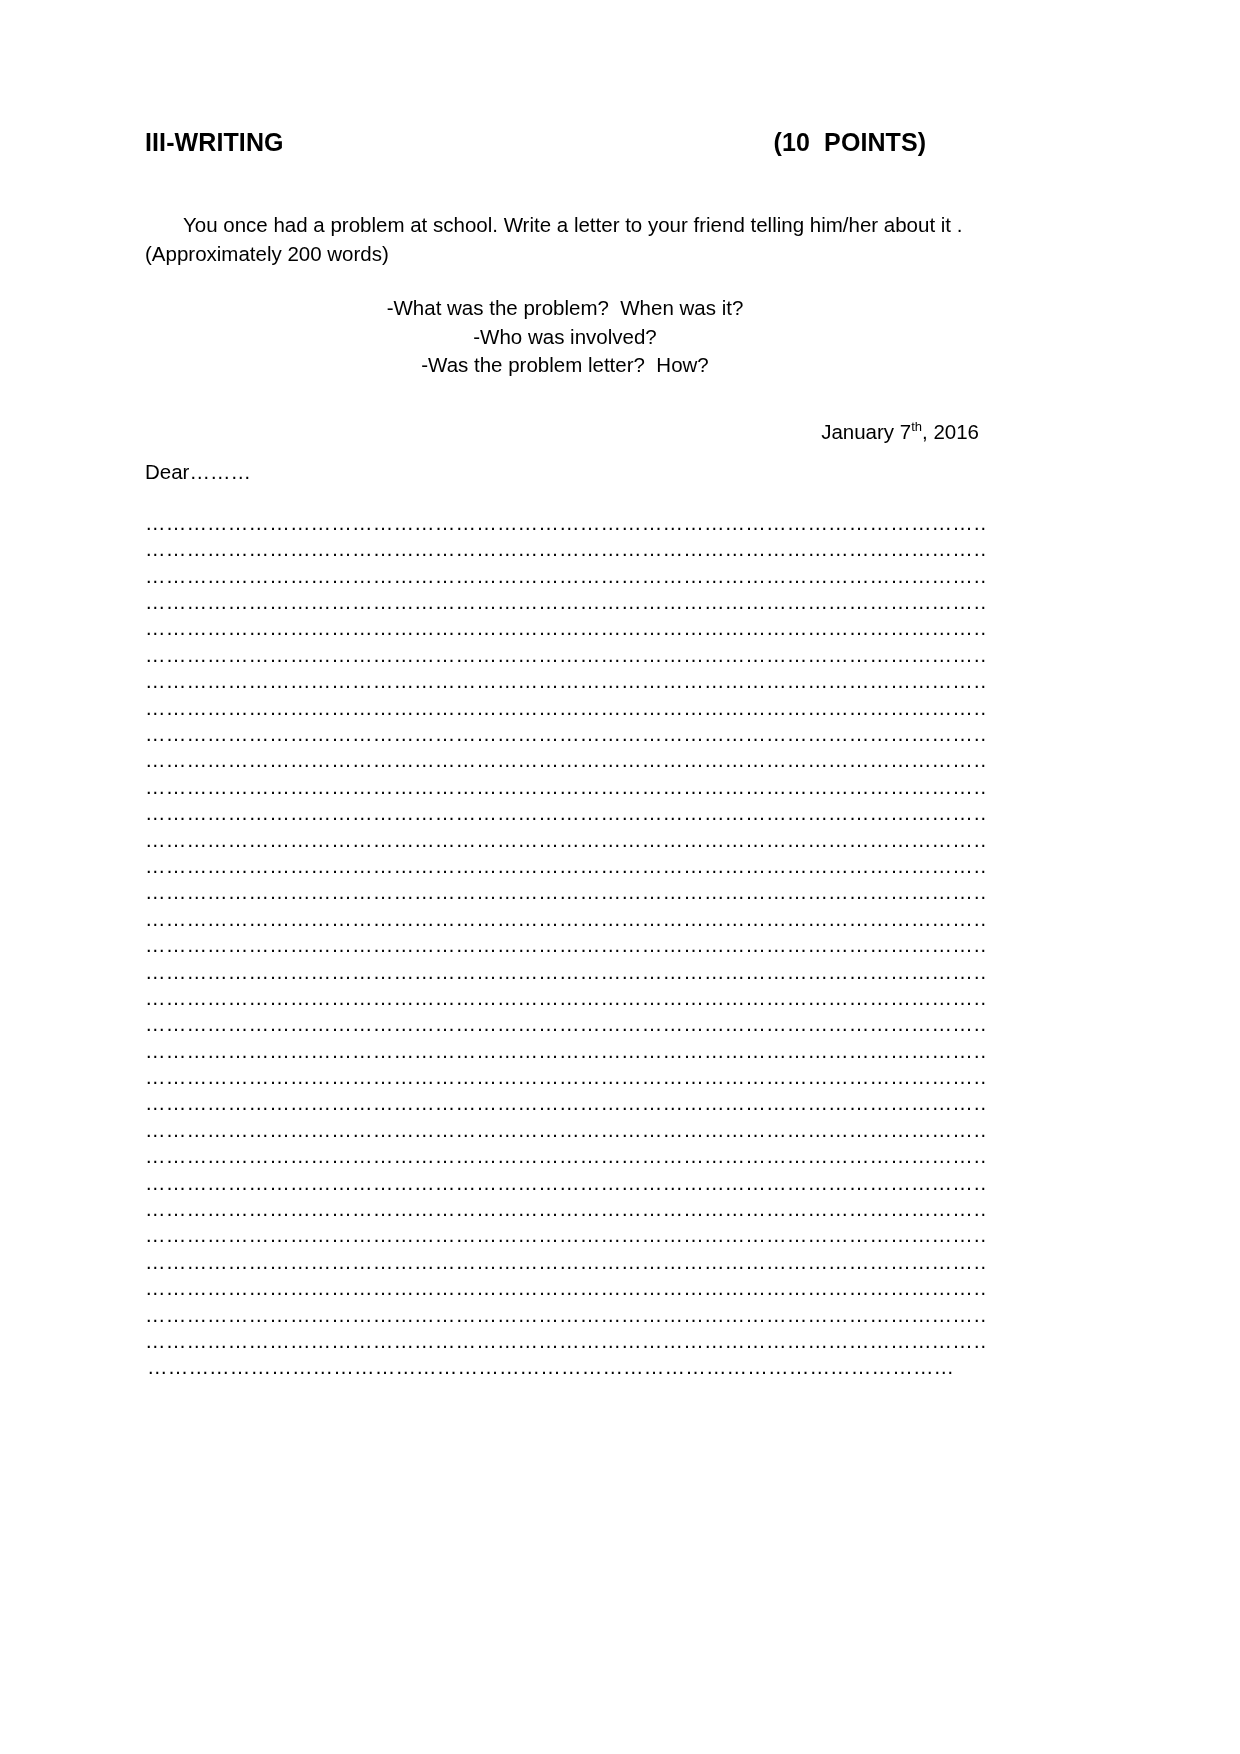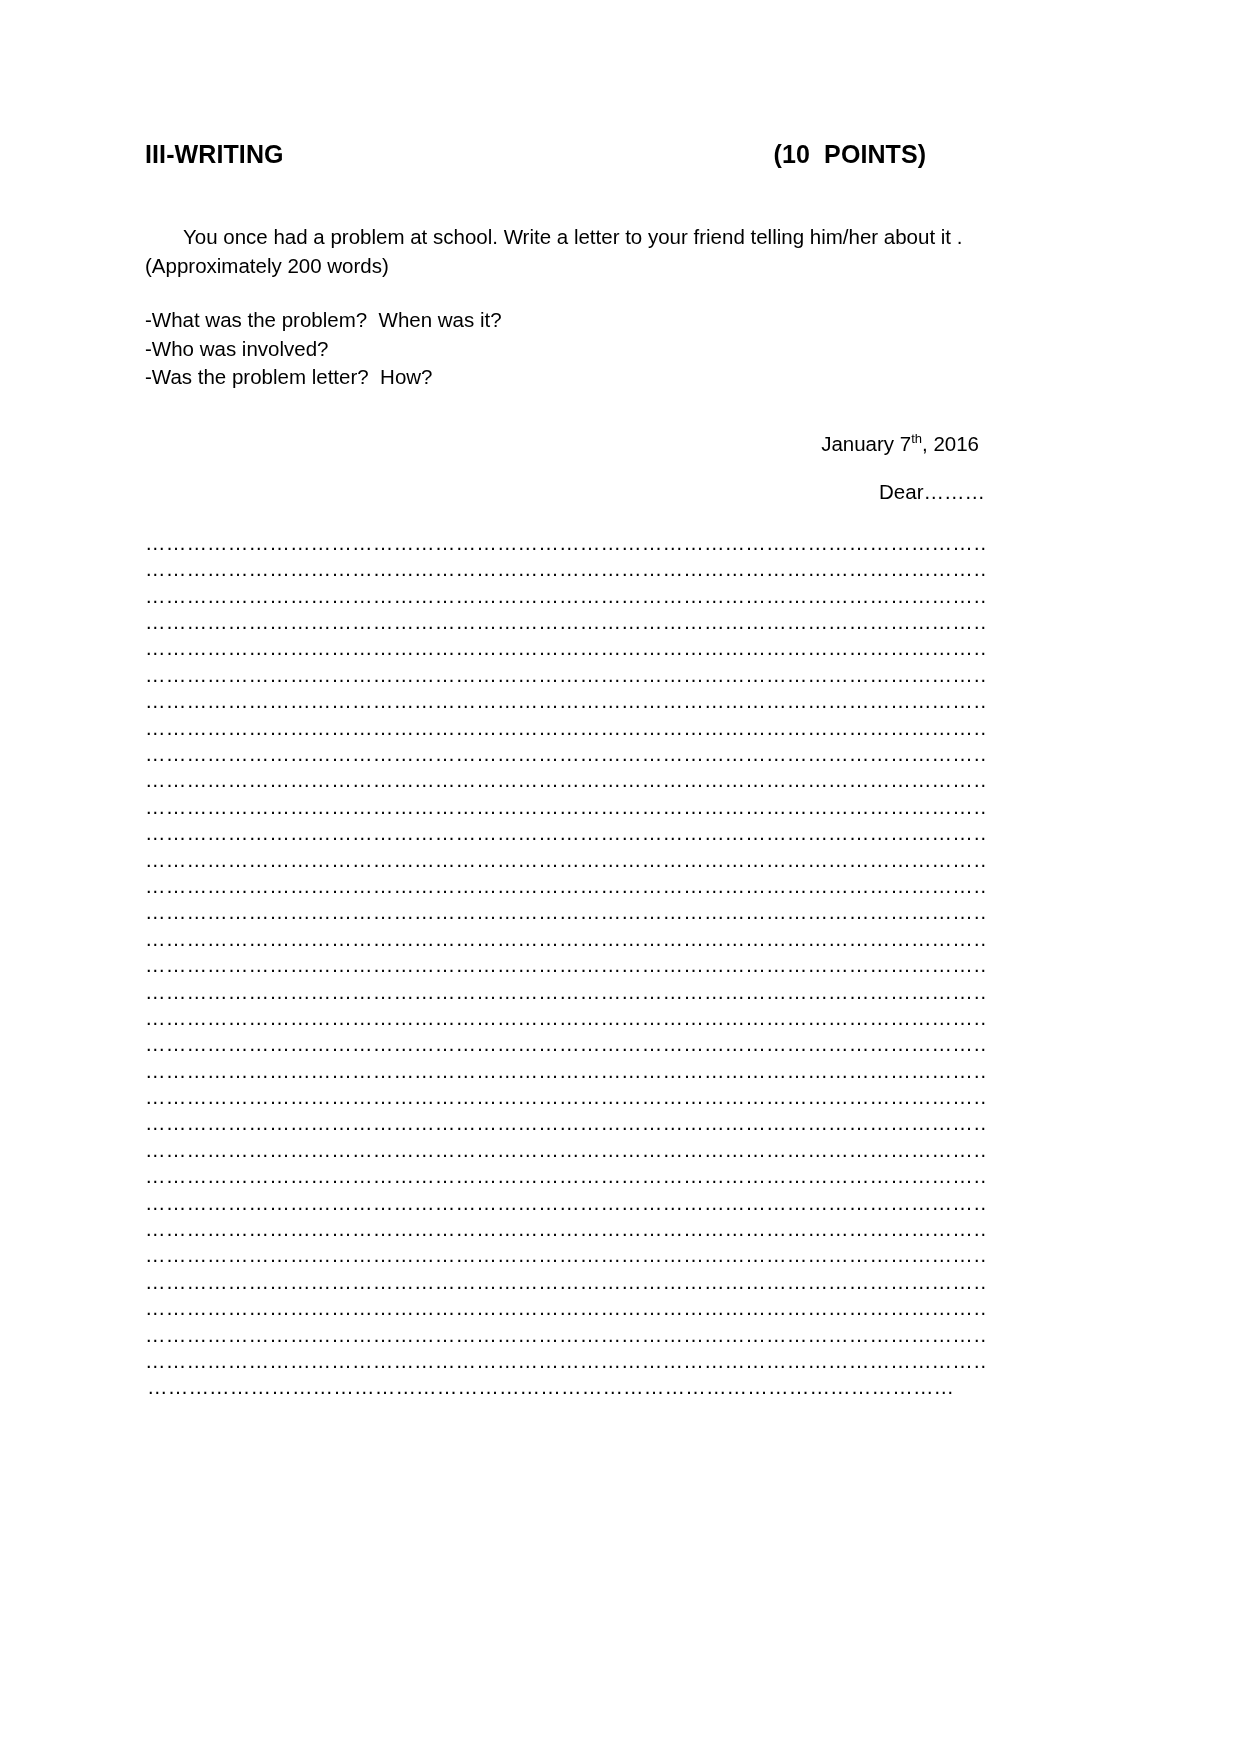--- a/index.html
+++ b/index.html
@@ -19,21 +19,21 @@
     position: absolute;
     left: 0;
     top: 0;
     width: 1240px;
     height: 1754px;
     background: #ffffff;
   }
   .content {
     position: absolute;
     left: 145px;
-    top: 140px;
+    top: 128px;
     width: 840px;
   }
   .header-row {
     display: flex;
     align-items: baseline;
     justify-content: flex-start;
     font-weight: bold;
     font-size: 25px;
     letter-spacing: 0.1px;
   }
@@ -53,35 +53,35 @@
     display: inline-block;
     width: 38px;
   }
   .questions {
     margin-top: 26px;
     font-size: 20.5px;
     line-height: 1.38;
   }
   .questions div {
     white-space: pre;
+    text-align: center;
   }
   .date-line {
     margin-top: 40px;
     font-size: 20.5px;
     text-align: right;
     padding-right: 6px;
   }
   .date-line sup {
     font-size: 13px;
     vertical-align: super;
   }
   .salutation {
-    margin-top: 24px;
+    margin-top: 16px;
     font-size: 20.5px;
-    text-align: right;
   }
   .lines {
     margin-top: 26px;
   }
   .dotline {
     font-size: 20.5px;
     line-height: 26.4px;
     height: 26.4px;
     overflow: hidden;
     white-space: nowrap;

